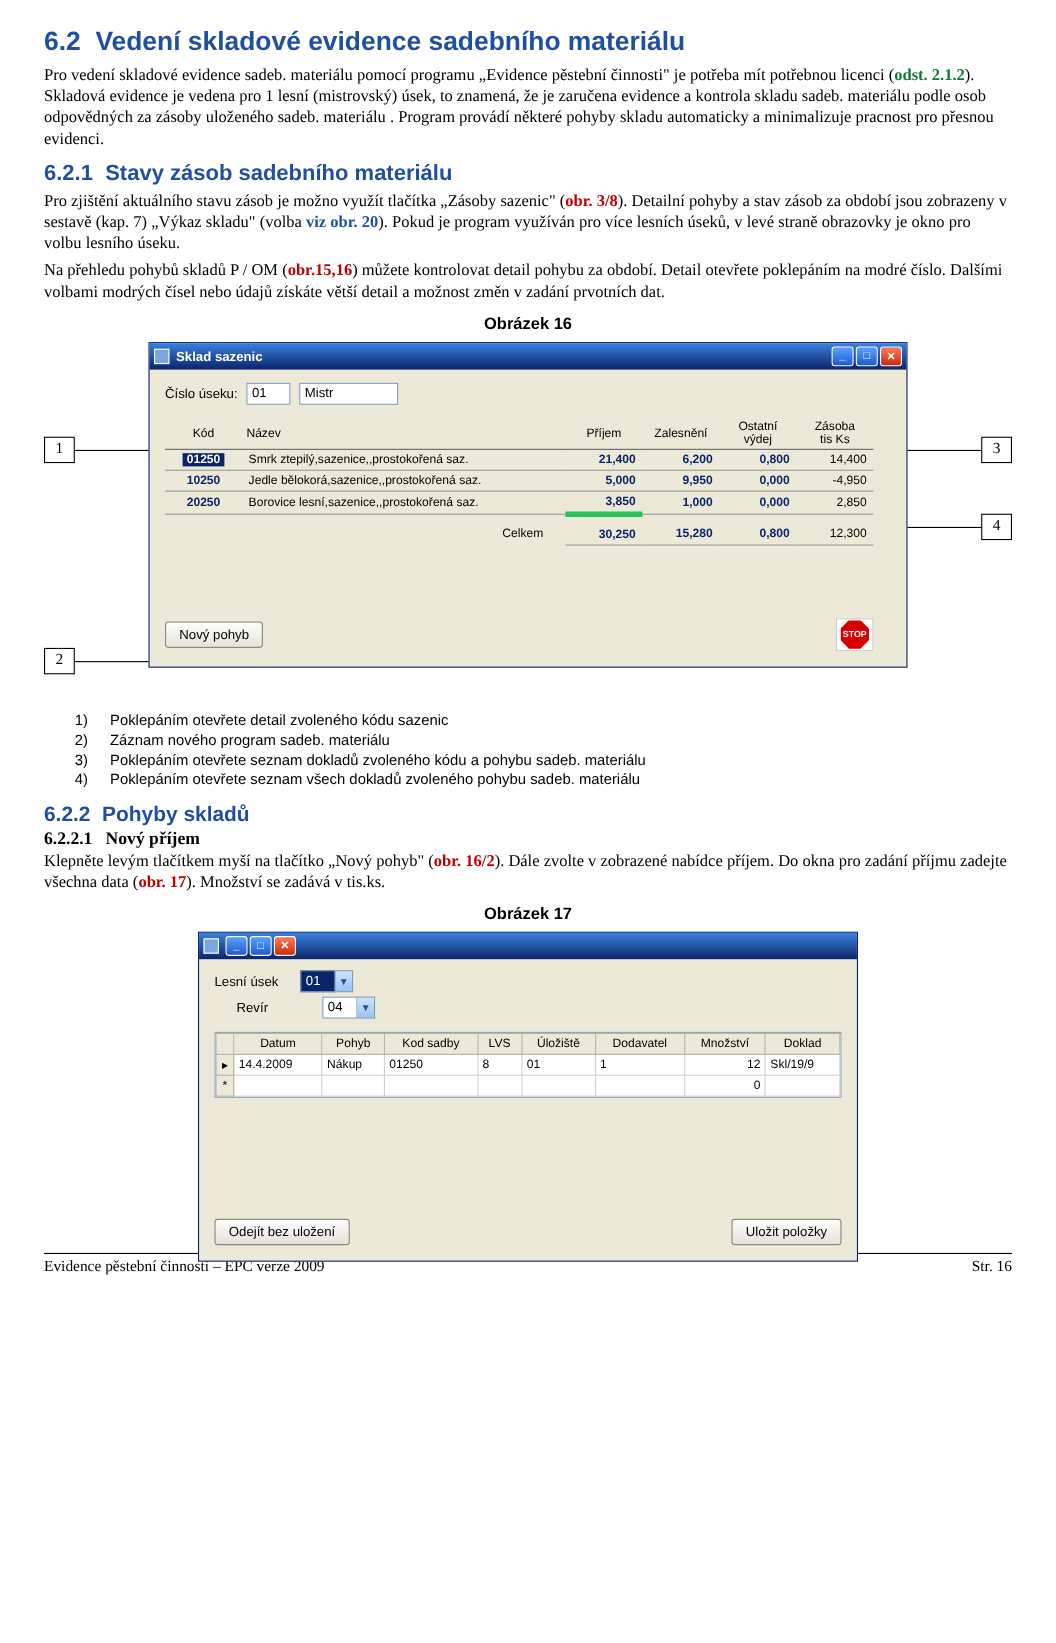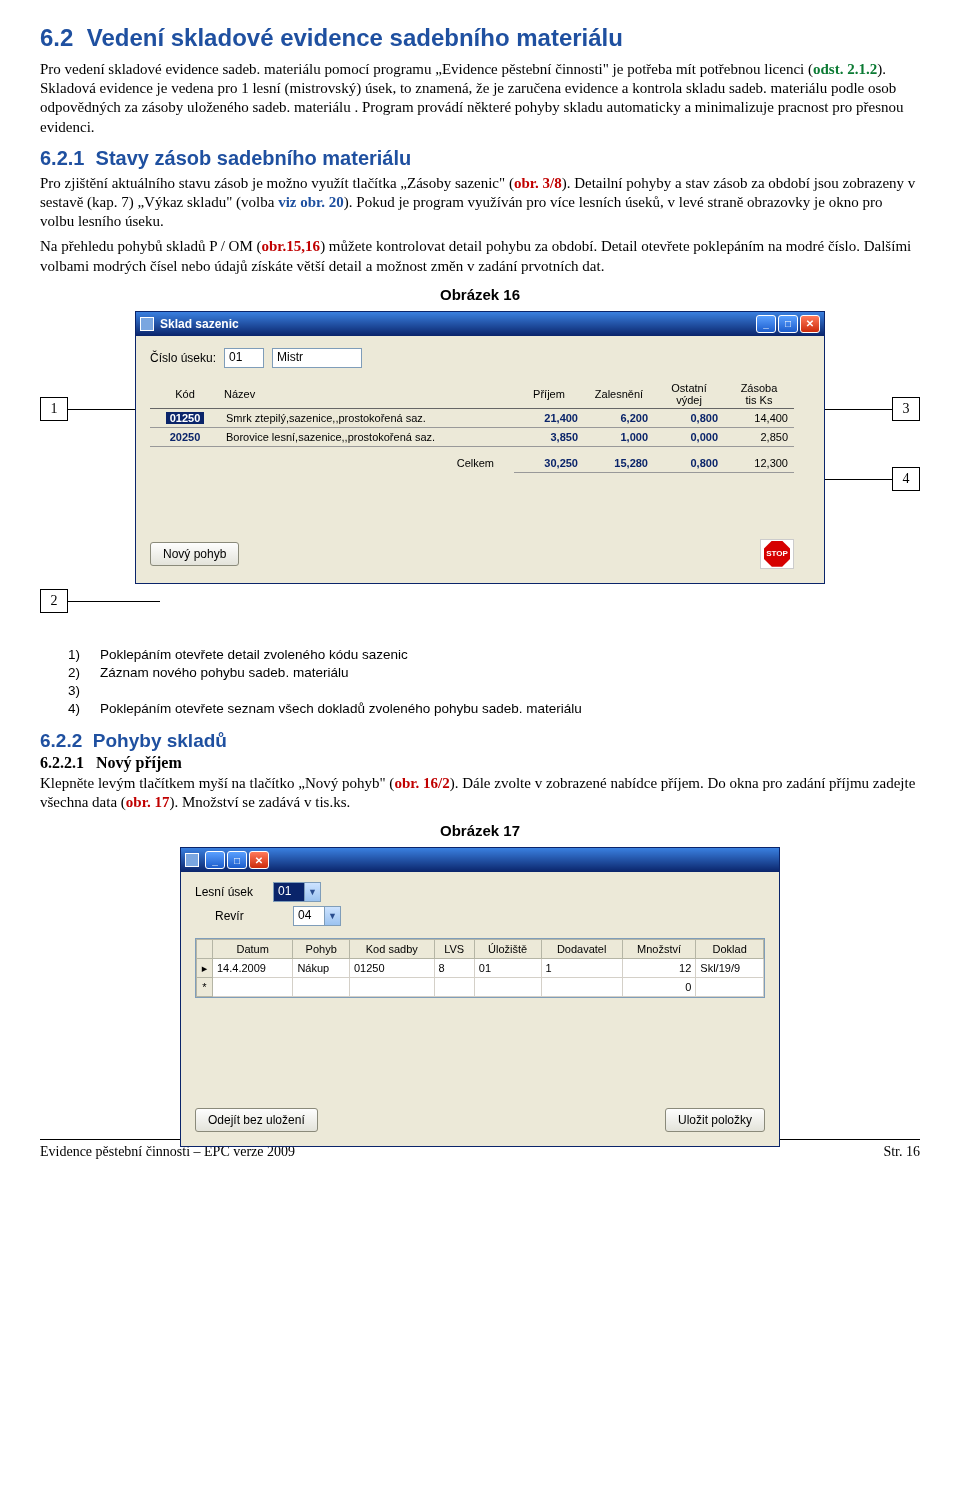--- a/index.html
+++ b/index.html
@@ -131,33 +131,41 @@
           <tbody>
             <tr>
               <td class="code"><span class="highlight">01250</span></td>
               <td class="name">Smrk ztepilý,sazenice,,prostokořená saz.</td>
               <td class="num">21,400</td>
               <td class="num">6,200</td>
               <td class="num">0,800</td>
               <td class="num" style="color:#000; font-weight:normal;">14,400</td>
             </tr>
             <tr>
+              <td class="code">10250</td>
+              <td class="name">Jedle bělokorá,sazenice,,prostokořená saz.</td>
+              <td class="num">5,000</td>
+              <td class="num">9,950</td>
+              <td class="num">0,000</td>
+              <td class="num" style="color:#000; font-weight:normal;">-4,950</td>
+            </tr>
+            <tr>
               <td class="code">20250</td>
               <td class="name">Borovice lesní,sazenice,,prostokořená saz.</td>
               <td class="num">3,850</td>
               <td class="num">1,000</td>
               <td class="num">0,000</td>
               <td class="num" style="color:#000; font-weight:normal;">2,850</td>
             </tr>
           </tbody>
           <tfoot>
             <tr>
               <td></td>
               <td style="text-align:right; padding-right:20px;">Celkem</td>
-              <td class="num" style="border-top:1px solid #22c55e; border-bottom:1px solid #999;">30,250</td>
+              <td class="num" style="border-top:5px solid #22c55e; border-bottom:1px solid #999;">30,250</td>
               <td class="num" style="border-top:1px solid #999; border-bottom:1px solid #999;">15,280</td>
               <td class="num" style="border-top:1px solid #999; border-bottom:1px solid #999;">0,800</td>
               <td class="num" style="color:#000; font-weight:normal; border-top:1px solid #999; border-bottom:1px solid #999;">12,300</td>
             </tr>
           </tfoot>
         </table>
       </div>
       <div class="btnrow16">
         <button class="btn">Nový pohyb</button>
         <div class="stop">
@@ -168,24 +176,25 @@
   </div>
 </div>
 
 <div class="numlist">
   <div class="row">
       <span class="n">1)</span>
       <span>Poklepáním otevřete detail zvoleného kódu sazenic</span>
     </div>
   <div class="row">
       <span class="n">2)</span>
-      <span>Záznam nového pohybu sadeb. materiálu</span>
+      <span>Záznam nového program sadeb. materiálu</span>
     </div>
   <div class="row">
       <span class="n">3)</span>
+      <span>Poklepáním otevřete seznam dokladů zvoleného kódu a pohybu sadeb. materiálu</span>
     </div>
   <div class="row">
       <span class="n">4)</span>
       <span>Poklepáním otevřete seznam všech dokladů zvoleného pohybu sadeb. materiálu</span>
     </div>
 </div>
 
 <div class="h3">
   <span>6.2.2</span>&nbsp;&nbsp;<span>Pohyby skladů</span>
 </div>

